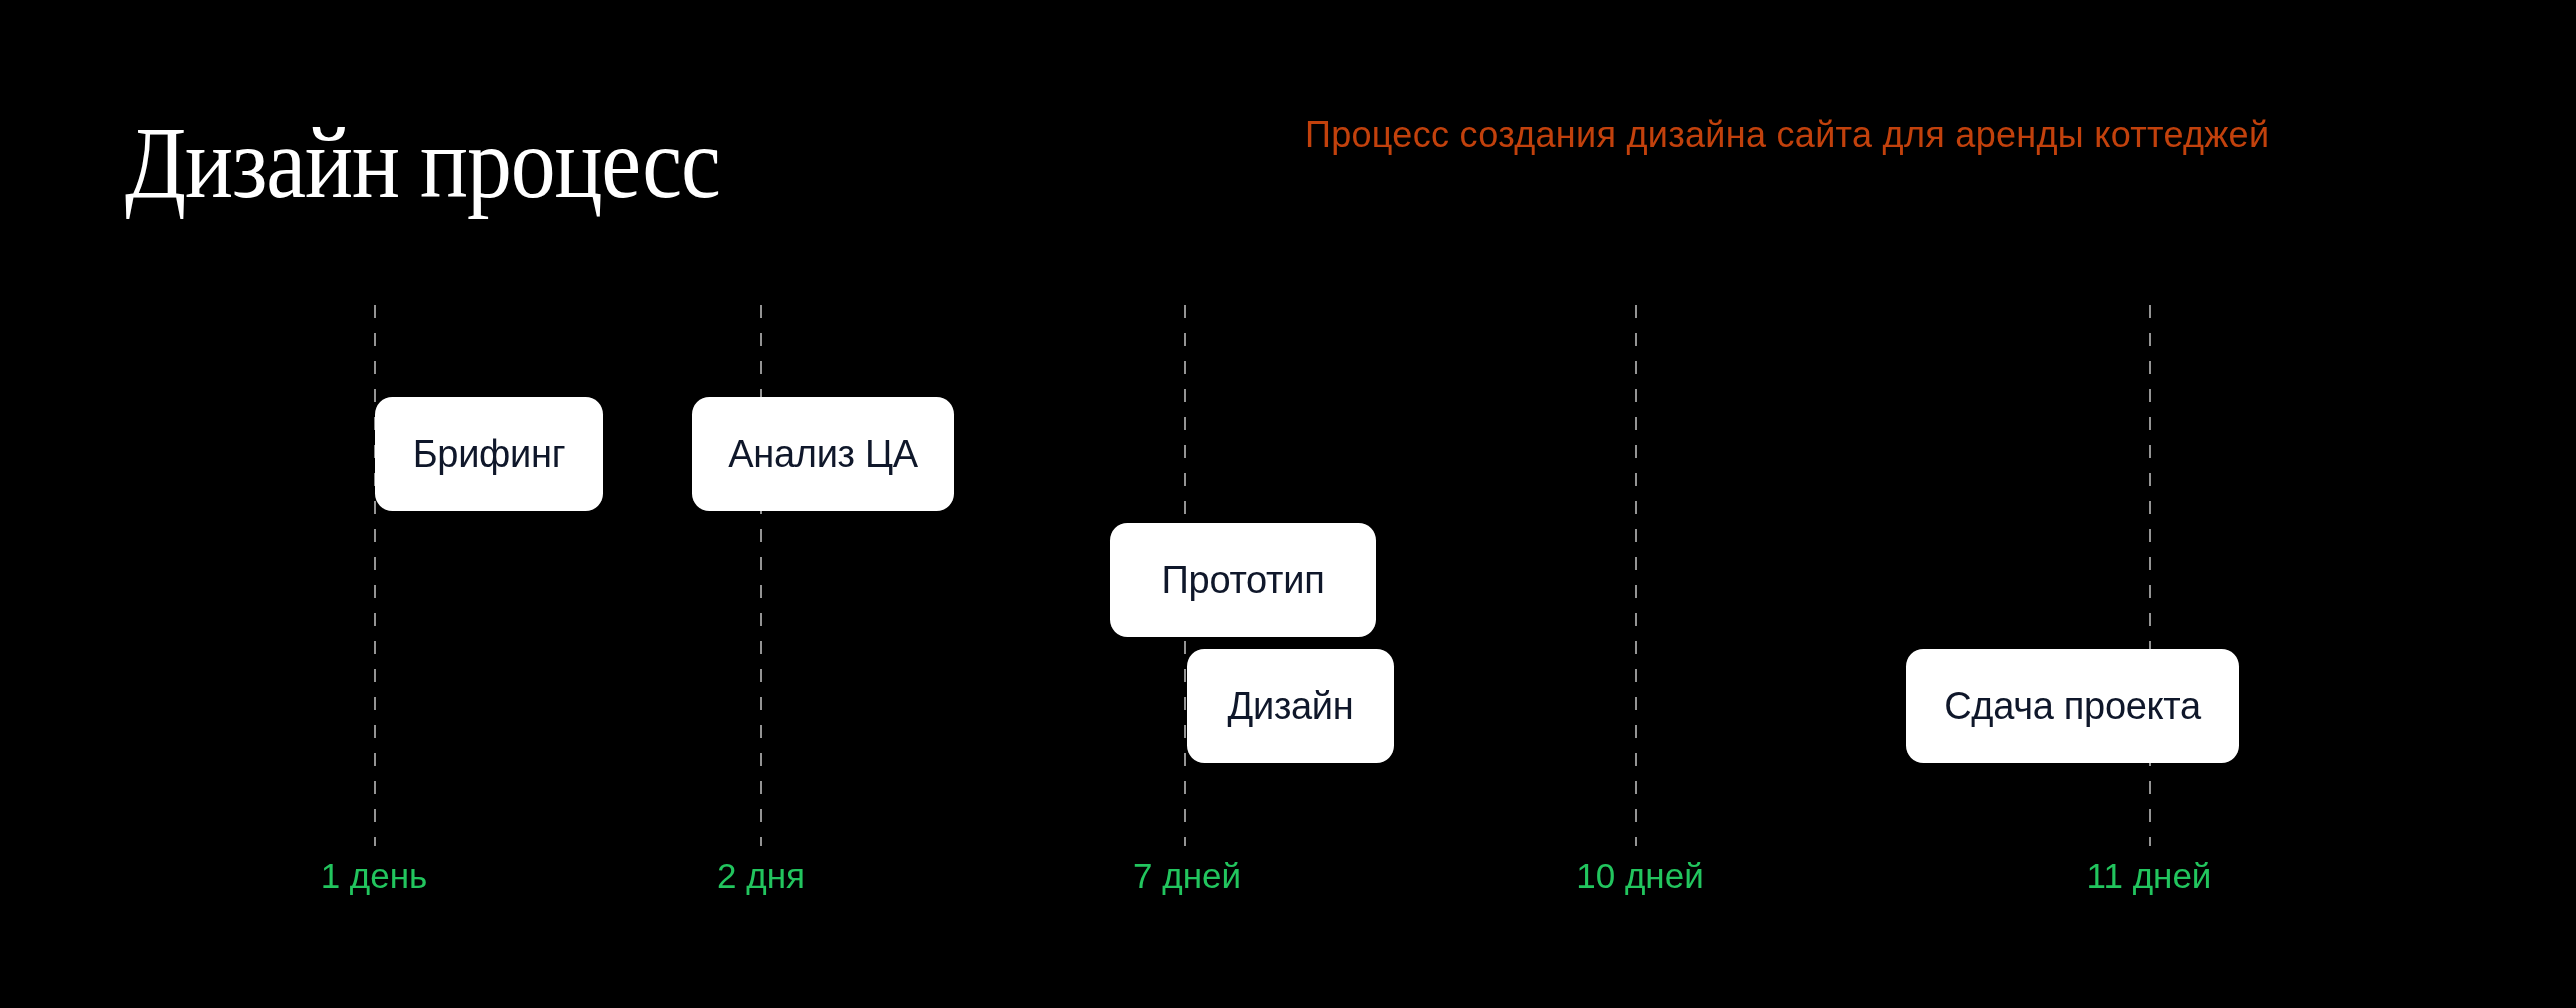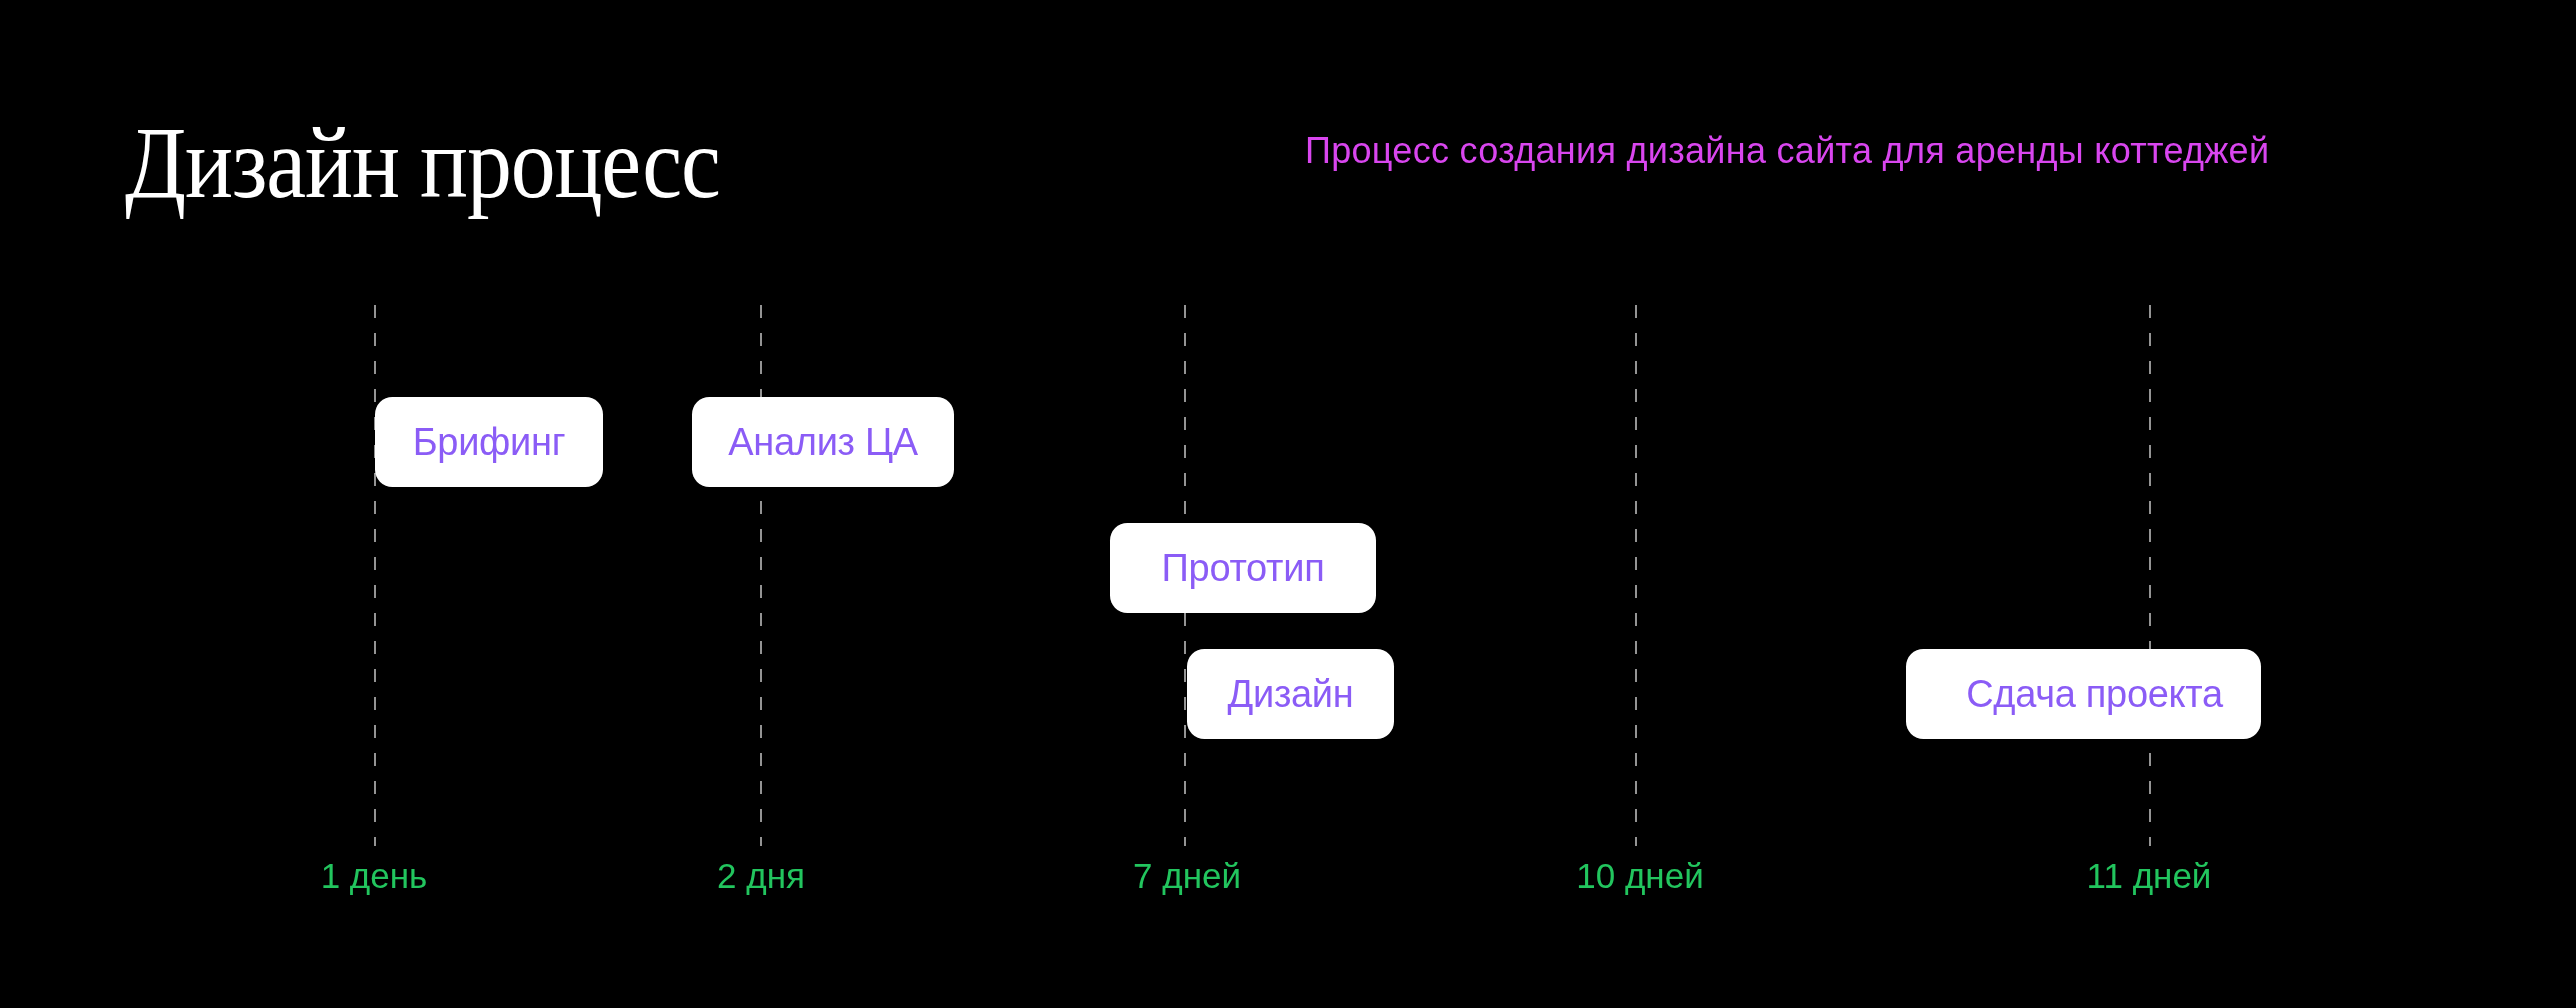--- a/index.html
+++ b/index.html
@@ -26,48 +26,48 @@
     font-size: 102px;
     line-height: 1.1;
     white-space: nowrap;
     transform: scaleX(0.88);
     transform-origin: left top;
     letter-spacing: -1.3px;
   }
   .subtitle {
     position: absolute;
     left: 1305px;
-    top: 130px;
-    color: #d946ef;
+    top: 114px;
+    color: #c2410c;
     font-size: 36px;
     letter-spacing: 0.3px;
     white-space: nowrap;
     font-weight: 400;
   }
   .gridline {
     position: absolute;
     top: 305px;
     width: 2px;
     height: 541px;
     background: repeating-linear-gradient(
       to bottom,
       #949494 0px, #949494 13.4px,
       transparent 13.4px, transparent 28px
     );
     z-index: 1;
   }
   .stage {
     position: absolute;
-    height: 90px;
+    height: 114px;
     background: #ffffff;
     border-radius: 17.4px;
     display: flex;
     align-items: center;
     justify-content: center;
-    color: #8b5cf6;
+    color: #0f172a;
     font-size: 38px;
     letter-spacing: -0.3px;
     white-space: nowrap;
     z-index: 2;
   }
   .milestone {
     position: absolute;
     top: 856px;
     transform: translateX(-50%);
     color: #22c55e;
@@ -97,21 +97,21 @@
     <span>Анализ ЦА</span>
   </div>
 
   <div class="stage" style="left: 1110px; top: 523px; width: 266px;">
     <span>Прототип</span>
   </div>
 
   <div class="stage" style="left: 1187px; top: 649px; width: 207px;">
     <span>Дизайн</span>
   </div>
-  <div class="stage" style="left: 1906px; top: 649px; width: 333px; padding-left: 22px;">
+  <div class="stage" style="left: 1906px; top: 649px; width: 333px;">
     <span>Сдача проекта</span>
   </div>
 
   <div class="milestone" style="left: 374px;">1 день</div>
   <div class="milestone" style="left: 761px;">2 дня</div>
   <div class="milestone" style="left: 1187px;">7 дней</div>
   <div class="milestone" style="left: 1640px;">10 дней</div>
   <div class="milestone" style="left: 2149px;">11 дней</div>
 
 </div>

